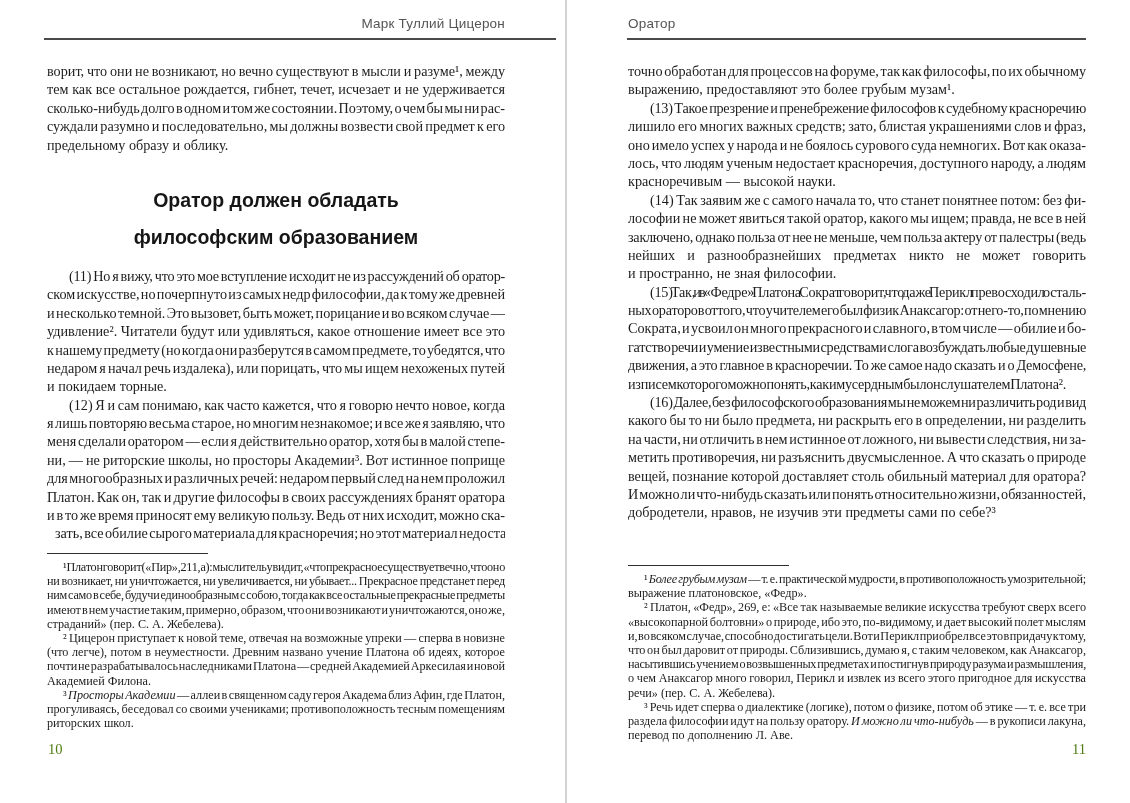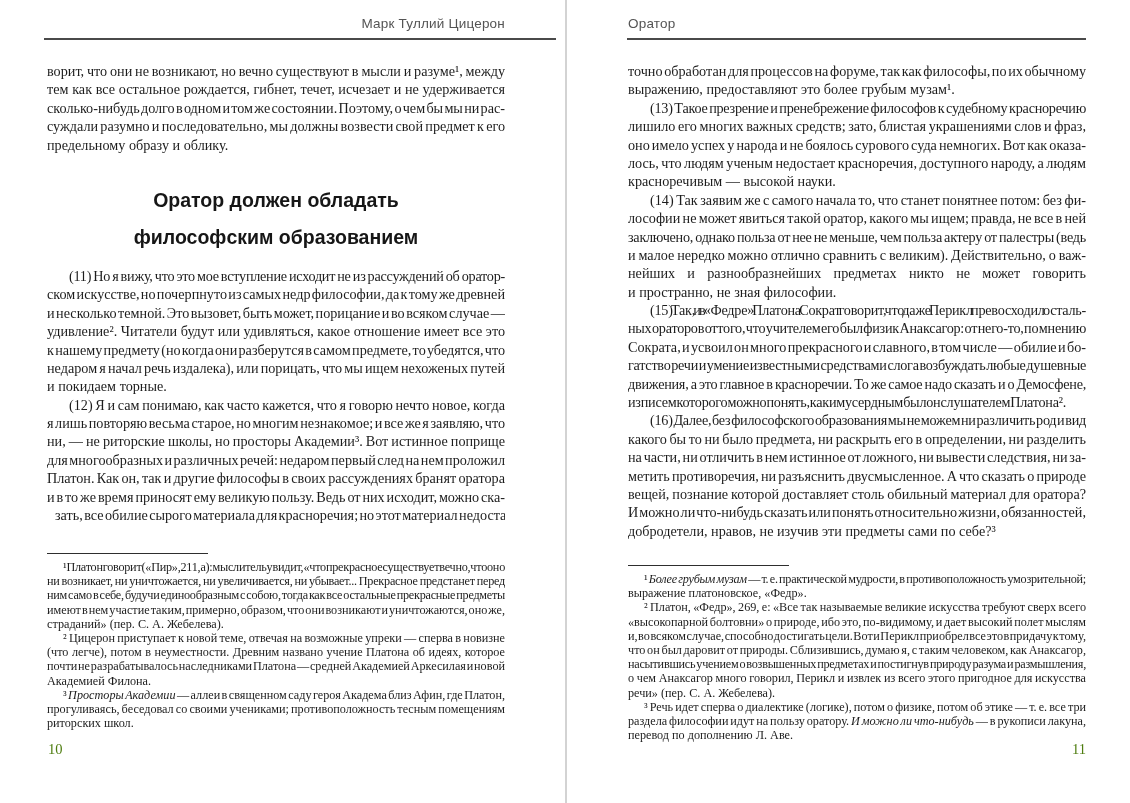--- a/index.html
+++ b/index.html
@@ -62,20 +62,21 @@
         <div class="ln" style="white-space: nowrap; word-spacing: -2.4px;">ском искусстве, но почерпнуто из самых недр философии, да к тому же древней</div>
         <div class="ln" style="white-space: nowrap; word-spacing: -2.15px;">и несколько темной. Это вызовет, быть может, порицание и во всяком случае —</div>
         <div class="ln" style="">удивление². Читатели будут или удивляться, какое отношение имеет все это</div>
         <div class="ln" style="white-space: nowrap; word-spacing: -2.48333px;">к нашему предмету (но когда они разберутся в самом предмете, то убедятся, что</div>
         <div class="ln" style="white-space: nowrap; word-spacing: -1.51364px;">недаром я начал речь издалека), или порицать, что мы ищем нехоженых путей</div>
         <div class="ln end" style="">и покидаем торные.</div>
       </div>
       <div class="para ind">
         <div class="ln" style="white-space: nowrap; word-spacing: -0.996154px;">(12) Я и сам понимаю, как часто кажется, что я говорю нечто новое, когда</div>
         <div class="ln" style="white-space: nowrap; word-spacing: -2.15px;">я лишь повторяю весьма старое, но многим незнакомое; и все же я заявляю, что</div>
+        <div class="ln" style="white-space: nowrap; word-spacing: -2.06667px;">меня сделали оратором — если я действительно оратор, хотя бы в малой степе-</div>
         <div class="ln" style="white-space: nowrap; word-spacing: -0.65px;">ни, — не риторские школы, но просторы Академии³. Вот истинное поприще</div>
         <div class="ln" style="white-space: nowrap; word-spacing: -2.25px;">для многообразных и различных речей: недаром первый след на нем проложил</div>
         <div class="ln" style="white-space: nowrap; word-spacing: -1.42273px;">Платон. Как он, так и другие философы в своих рассуждениях бранят оратора</div>
         <div class="ln" style="white-space: nowrap; word-spacing: -1.79286px;">и в то же время приносят ему великую пользу. Ведь от них исходит, можно ска-</div>
         <div class="ln" style="white-space: nowrap; word-spacing: -2.15px; margin-left: 8px;">зать, все обилие сырого материала для красноречия; но этот материал недоста-</div>
       </div>
     </div>
   <div class="fn-rule"></div>
   <div class="footnotes" id="left-fns">
       <div class="fn">
@@ -112,21 +113,20 @@
         <div class="ln" style="white-space: nowrap; word-spacing: -3.9px; letter-spacing: -0.25px;">(13) Такое презрение и пренебрежение философов к судебному красноречию</div>
         <div class="ln" style="white-space: nowrap; word-spacing: -1.05px;">лишило его многих важных средств; зато, блистая украшениями слов и фраз,</div>
         <div class="ln" style="white-space: nowrap; word-spacing: -1.61154px;">оно имело успех у народа и не боялось сурового суда немногих. Вот как оказа-</div>
         <div class="ln" style="white-space: nowrap; word-spacing: -1.15px;">лось, что людям ученым недостает красноречия, доступного народу, а людям</div>
         <div class="ln end" style="">красноречивым — высокой науки.</div>
       </div>
       <div class="para ind">
         <div class="ln" style="white-space: nowrap; word-spacing: -1.15px;">(14) Так заявим же с самого начала то, что станет понятнее потом: без фи-</div>
         <div class="ln" style="white-space: nowrap; word-spacing: -1.45769px;">лософии не может явиться такой оратор, какого мы ищем; правда, не все в ней</div>
         <div class="ln" style="white-space: nowrap; word-spacing: -2.98333px; letter-spacing: -0.25px;">заключено, однако польза от нее не меньше, чем польза актеру от палестры (ведь</div>
-        <div class="ln" style="white-space: nowrap; word-spacing: -0.85px;">и малое нередко можно отлично сравнить с великим). Действительно, о важ-</div>
         <div class="ln" style="">нейших и разнообразнейших предметах никто не может говорить подробно</div>
         <div class="ln end" style="">и пространно, не зная философии.</div>
       </div>
       <div class="para ind">
         <div class="ln" style="white-space: nowrap; word-spacing: -6.81667px; letter-spacing: -0.25px;">(15) Так, и в «Федре» Платона Сократ говорит, что даже Перикл превосходил осталь-</div>
         <div class="ln" style="white-space: nowrap; word-spacing: -4.56667px; letter-spacing: -0.25px;">ных ораторов оттого, что учителем его был физик Анаксагор: от него-то, по мнению</div>
         <div class="ln" style="white-space: nowrap; word-spacing: -2.36429px;">Сократа, и усвоил он много прекрасного и славного, в том числе — обилие и бо-</div>
         <div class="ln" style="white-space: nowrap; word-spacing: -4.81667px; letter-spacing: -0.25px;">гатство речи и умение известными средствами слога возбуждать любые душевные</div>
         <div class="ln" style="white-space: nowrap; word-spacing: -2.76538px; letter-spacing: -0.25px;">движения, а это главное в красноречии. То же самое надо сказать и о Демосфене,</div>
         <div class="ln end" style="white-space: nowrap; word-spacing: -3.25px; letter-spacing: -0.25px;">из писем которого можно понять, каким усердным был он слушателем Платона².</div>

